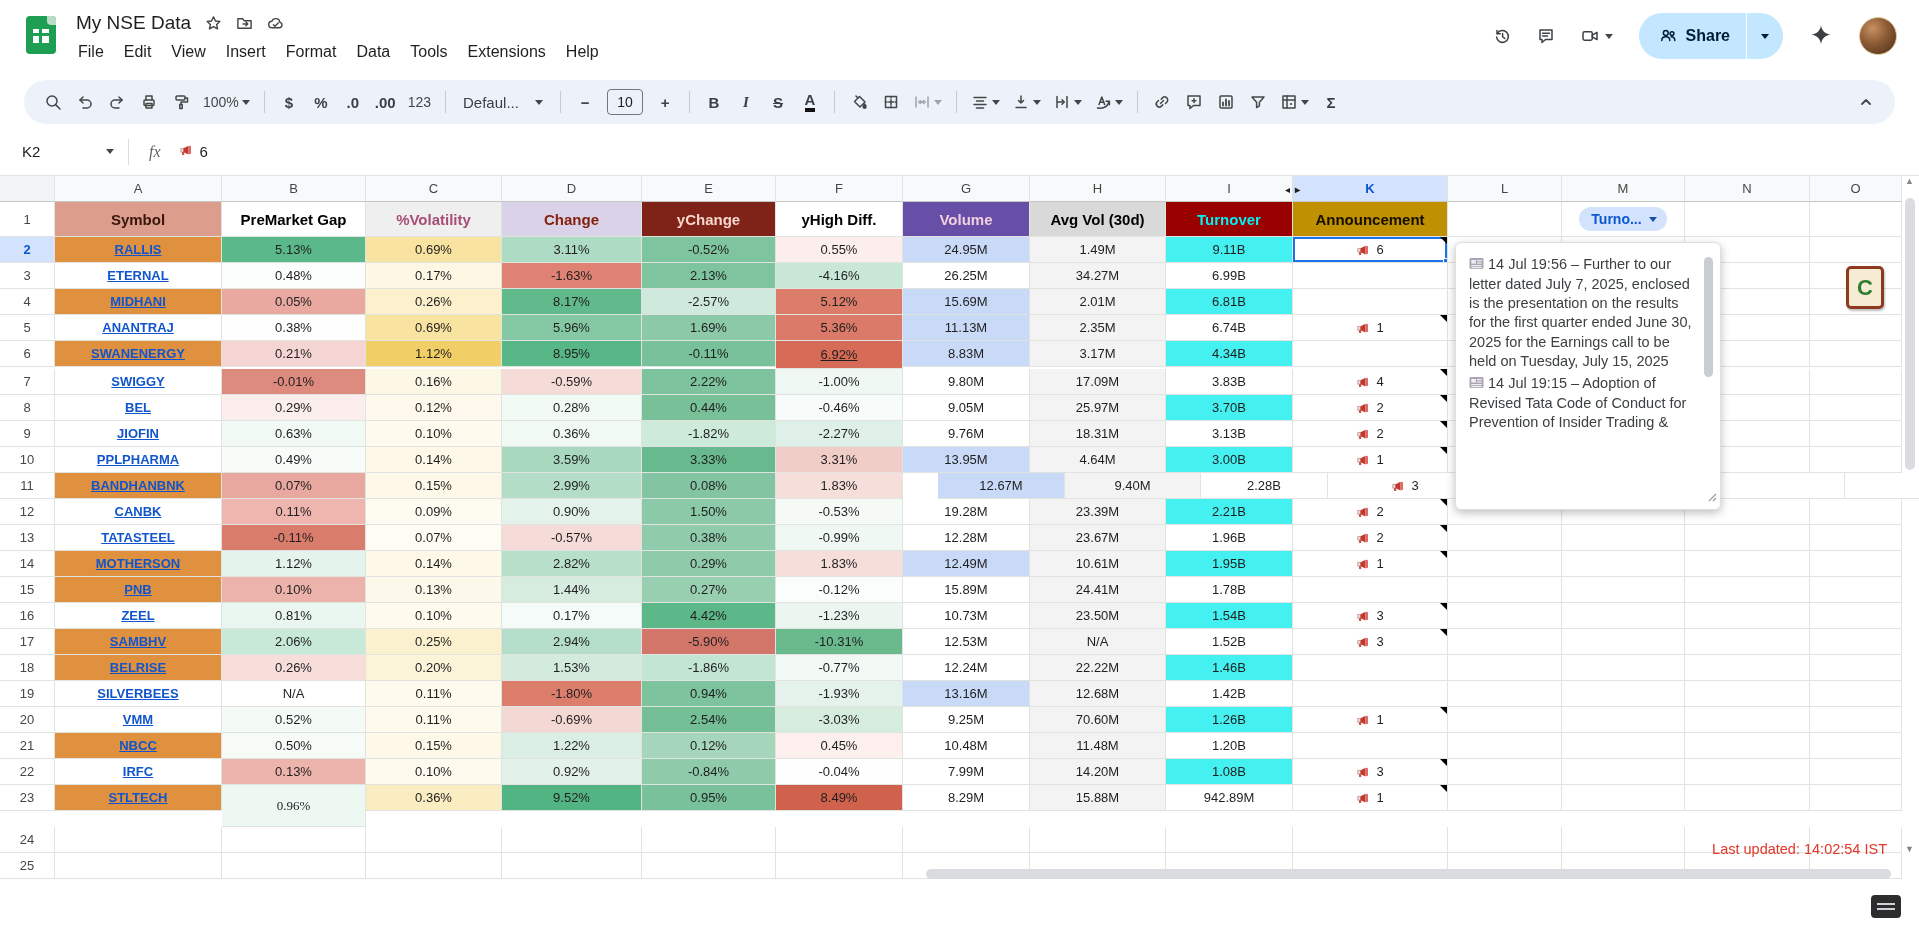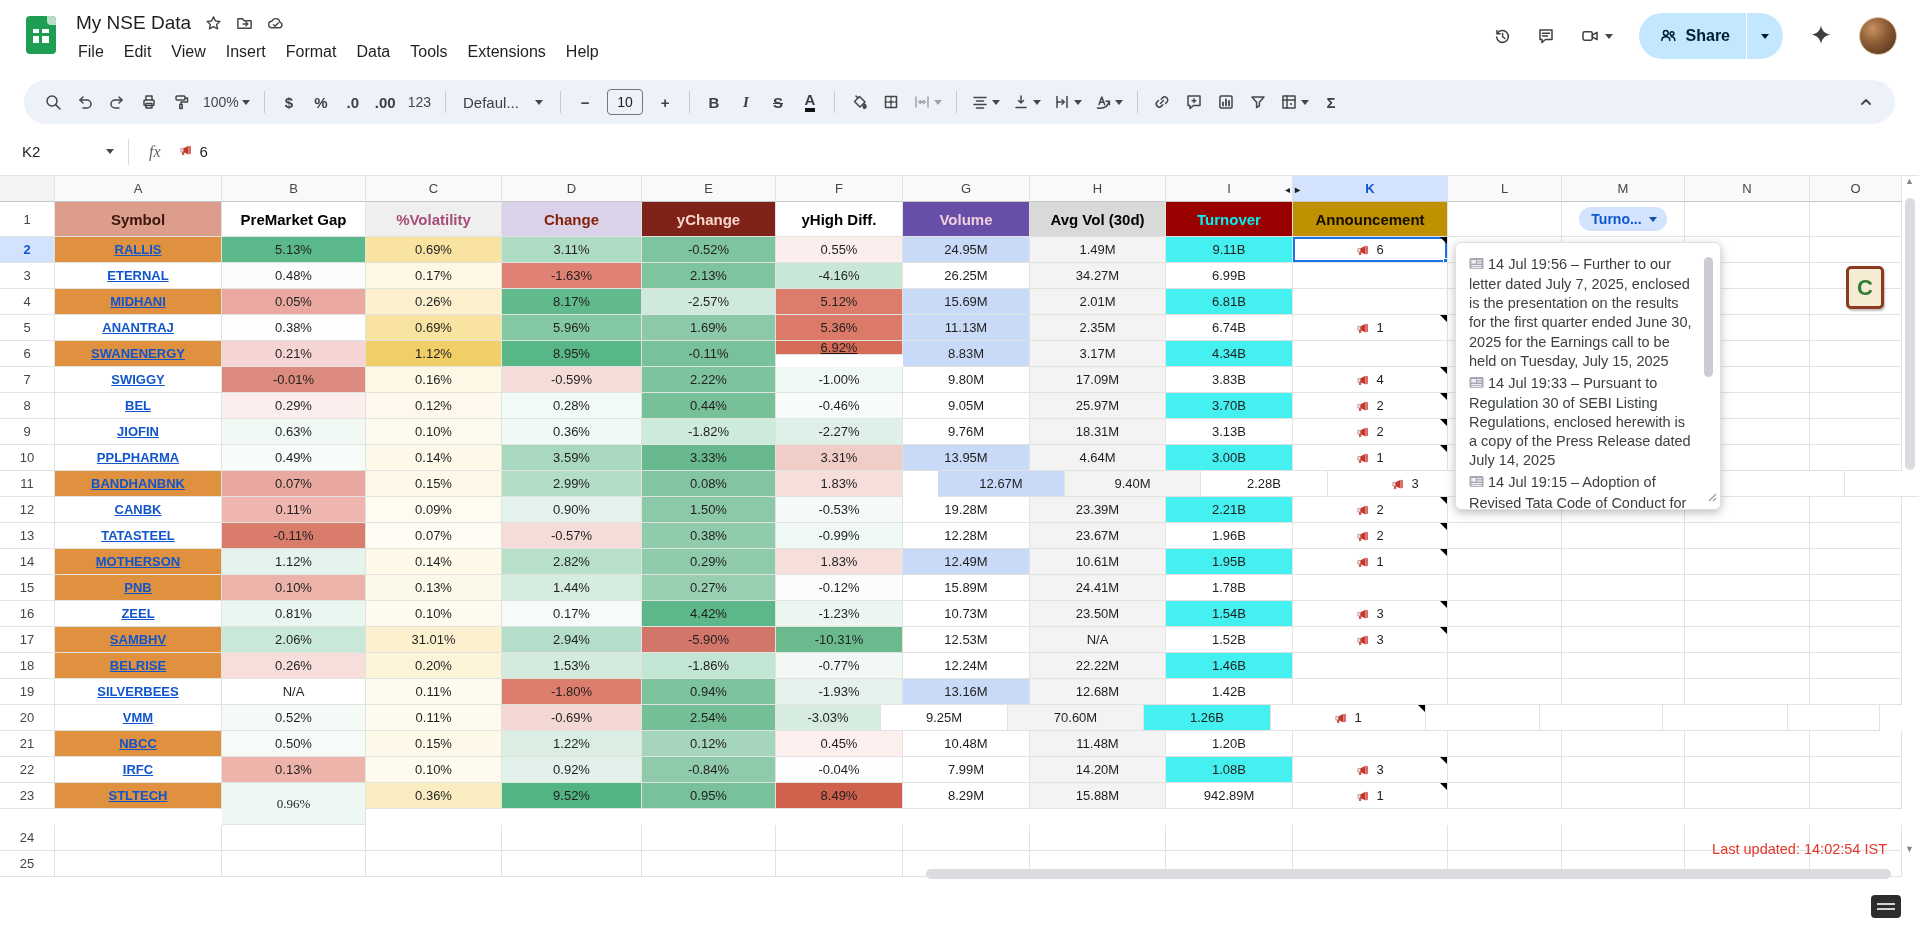--- a/index.html
+++ b/index.html
@@ -542,21 +542,21 @@
       </div>
       <div class="grow">
         <div class="cell gutter" style="width: 55px; height: 26px;">6</div>
         <div class="cell " style="width: 167px; height: 26px; background: rgb(224, 145, 63);">
           <span class="symlink">SWANENERGY</span>
         </div>
         <div class="cell " style="width: 144px; height: 26px; background: rgb(245, 213, 211);">0.21%</div>
         <div class="cell " style="width: 136px; height: 26px; background: rgb(242, 207, 102);">1.12%</div>
         <div class="cell " style="width: 140px; height: 26px; background: rgb(88, 183, 134);">8.95%</div>
         <div class="cell " style="width: 134px; height: 26px; background: rgb(121, 193, 154);">-0.11%</div>
-        <div class="cell " style="width: 127px; height: 14px; background: rgb(214, 108, 88); text-decoration: underline;">6.92%</div>
+        <div class="cell " style="width: 127px; height: 28px; background: rgb(214, 108, 88); text-decoration: underline;">6.92%</div>
         <div class="cell " style="width: 127px; height: 26px; background: rgb(201, 218, 248);">8.83M</div>
         <div class="cell " style="width: 136px; height: 26px; background: rgb(243, 243, 243);">3.17M</div>
         <div class="cell " style="width: 127px; height: 26px; background: rgb(69, 240, 240);">4.34B</div>
         <div class="cell " style="width: 155px; height: 26px;"></div>
         <div class="cell " style="width: 114px; height: 26px;"></div>
         <div class="cell " style="width: 123px; height: 26px;"></div>
         <div class="cell " style="width: 125px; height: 26px;"></div>
         <div class="cell " style="width: 92px; height: 26px;"></div>
       </div>
       <div class="grow">
@@ -847,21 +847,21 @@
         <div class="cell " style="width: 123px; height: 26px;"></div>
         <div class="cell " style="width: 125px; height: 26px;"></div>
         <div class="cell " style="width: 92px; height: 26px;"></div>
       </div>
       <div class="grow">
         <div class="cell gutter" style="width: 55px; height: 26px;">17</div>
         <div class="cell " style="width: 167px; height: 26px; background: rgb(224, 145, 63);">
           <span class="symlink">SAMBHV</span>
         </div>
         <div class="cell " style="width: 144px; height: 26px; background: rgb(200, 232, 216);">2.06%</div>
-        <div class="cell " style="width: 136px; height: 26px; background: rgb(252, 241, 207);">31.01%</div>
+        <div class="cell " style="width: 136px; height: 26px; background: rgb(252, 241, 207);">0.25%</div>
         <div class="cell " style="width: 140px; height: 26px; background: rgb(181, 222, 202);">2.94%</div>
         <div class="cell " style="width: 134px; height: 26px; background: rgb(211, 118, 106);">-5.90%</div>
         <div class="cell " style="width: 127px; height: 26px; background: rgb(106, 186, 142);">-10.31%</div>
         <div class="cell " style="width: 127px; height: 26px;">12.53M</div>
         <div class="cell " style="width: 136px; height: 26px; background: rgb(243, 243, 243);">N/A</div>
         <div class="cell " style="width: 127px; height: 26px;">1.52B</div>
         <div class="cell " style="width: 155px; height: 26px;">
           <span class="annwrap">
             <svg width="14" height="14" viewBox="0 0 16 16">
               <path d="M2 6.2h3.2v4.2H2z" fill="#e3e3e3" stroke="#b55" stroke-width=".6"></path>
@@ -918,21 +918,21 @@
       </div>
       <div class="grow">
         <div class="cell gutter" style="width: 55px; height: 26px;">20</div>
         <div class="cell " style="width: 167px; height: 26px;">
           <span class="symlink">VMM</span>
         </div>
         <div class="cell " style="width: 144px; height: 26px; background: rgb(244, 251, 247);">0.52%</div>
         <div class="cell " style="width: 136px; height: 26px; background: rgb(254, 250, 237);">0.11%</div>
         <div class="cell " style="width: 140px; height: 26px; background: rgb(244, 216, 211);">-0.69%</div>
         <div class="cell " style="width: 134px; height: 26px; background: rgb(116, 191, 150);">2.54%</div>
-        <div class="cell " style="width: 105px; height: 26px; background: rgb(213, 236, 223);">-3.03%</div>
+        <div class="cell " style="width: 127px; height: 26px; background: rgb(213, 236, 223);">-3.03%</div>
         <div class="cell " style="width: 127px; height: 26px;">9.25M</div>
         <div class="cell " style="width: 136px; height: 26px; background: rgb(243, 243, 243);">70.60M</div>
         <div class="cell " style="width: 127px; height: 26px; background: rgb(69, 240, 240);">1.26B</div>
         <div class="cell " style="width: 155px; height: 26px;">
           <span class="annwrap">
             <svg width="14" height="14" viewBox="0 0 16 16">
               <path d="M2 6.2h3.2v4.2H2z" fill="#e3e3e3" stroke="#b55" stroke-width=".6"></path>
               <path d="M5.2 6L11 3v10L5.2 10.5z" fill="#c0392b"></path>
               <rect x="11.4" y="3.2" width="2.3" height="9.6" rx="1.1" fill="#e06666"></rect>
               <rect x="3.4" y="10.4" width="2.6" height="3.4" rx=".6" fill="#c9544a"></rect>
@@ -1074,28 +1074,20 @@
               <rect x="2.3" y="8" width="10.4" height="1.2" fill="#efeef2"></rect>
               <rect x="2.3" y="10" width="10.4" height="1.2" fill="#efeef2"></rect>
             </svg></span>14 Jul 19:56 – Further to our letter dated July 7, 2025, enclosed is the presentation on the results for the first quarter ended June 30, 2025 for the Earnings call to be held on Tuesday, July 15, 2025</div>
         <div class="note-entry"><span class="note-ico"><svg width="15" height="13" viewBox="0 0 15 13">
               <rect x=".5" y="1" width="14" height="11" rx="1.4" fill="#aba4b4"></rect>
               <rect x="2.3" y="3" width="4.6" height="3.6" fill="#efeef2"></rect>
               <rect x="8" y="3" width="4.7" height="1.2" fill="#efeef2"></rect>
               <rect x="8" y="5.4" width="4.7" height="1.2" fill="#efeef2"></rect>
               <rect x="2.3" y="8" width="10.4" height="1.2" fill="#efeef2"></rect>
               <rect x="2.3" y="10" width="10.4" height="1.2" fill="#efeef2"></rect>
-            </svg></span>14 Jul 19:33 – Pursuant to Regulation 30 of SEBI Listing Regulations, enclosed herewith is a copy of the Press Release dated July 14, 2025</div>
-        <div class="note-entry"><span class="note-ico"><svg width="15" height="13" viewBox="0 0 15 13">
-              <rect x=".5" y="1" width="14" height="11" rx="1.4" fill="#aba4b4"></rect>
-              <rect x="2.3" y="3" width="4.6" height="3.6" fill="#efeef2"></rect>
-              <rect x="8" y="3" width="4.7" height="1.2" fill="#efeef2"></rect>
-              <rect x="8" y="5.4" width="4.7" height="1.2" fill="#efeef2"></rect>
-              <rect x="2.3" y="8" width="10.4" height="1.2" fill="#efeef2"></rect>
-              <rect x="2.3" y="10" width="10.4" height="1.2" fill="#efeef2"></rect>
             </svg></span>14 Jul 19:15 – Adoption of Revised Tata Code of Conduct for Prevention of Insider Trading &amp;</div>
       </div>
     <div id="note-scroll"></div>
     <div id="note-resize">
       <svg width="11" height="11" viewBox="0 0 11 11">
           <path d="M10 3L3 10M10 7l-3 3" stroke="#9aa0a6" stroke-width="1.3" fill="none"></path>
         </svg>
     </div>
   </div>
 

